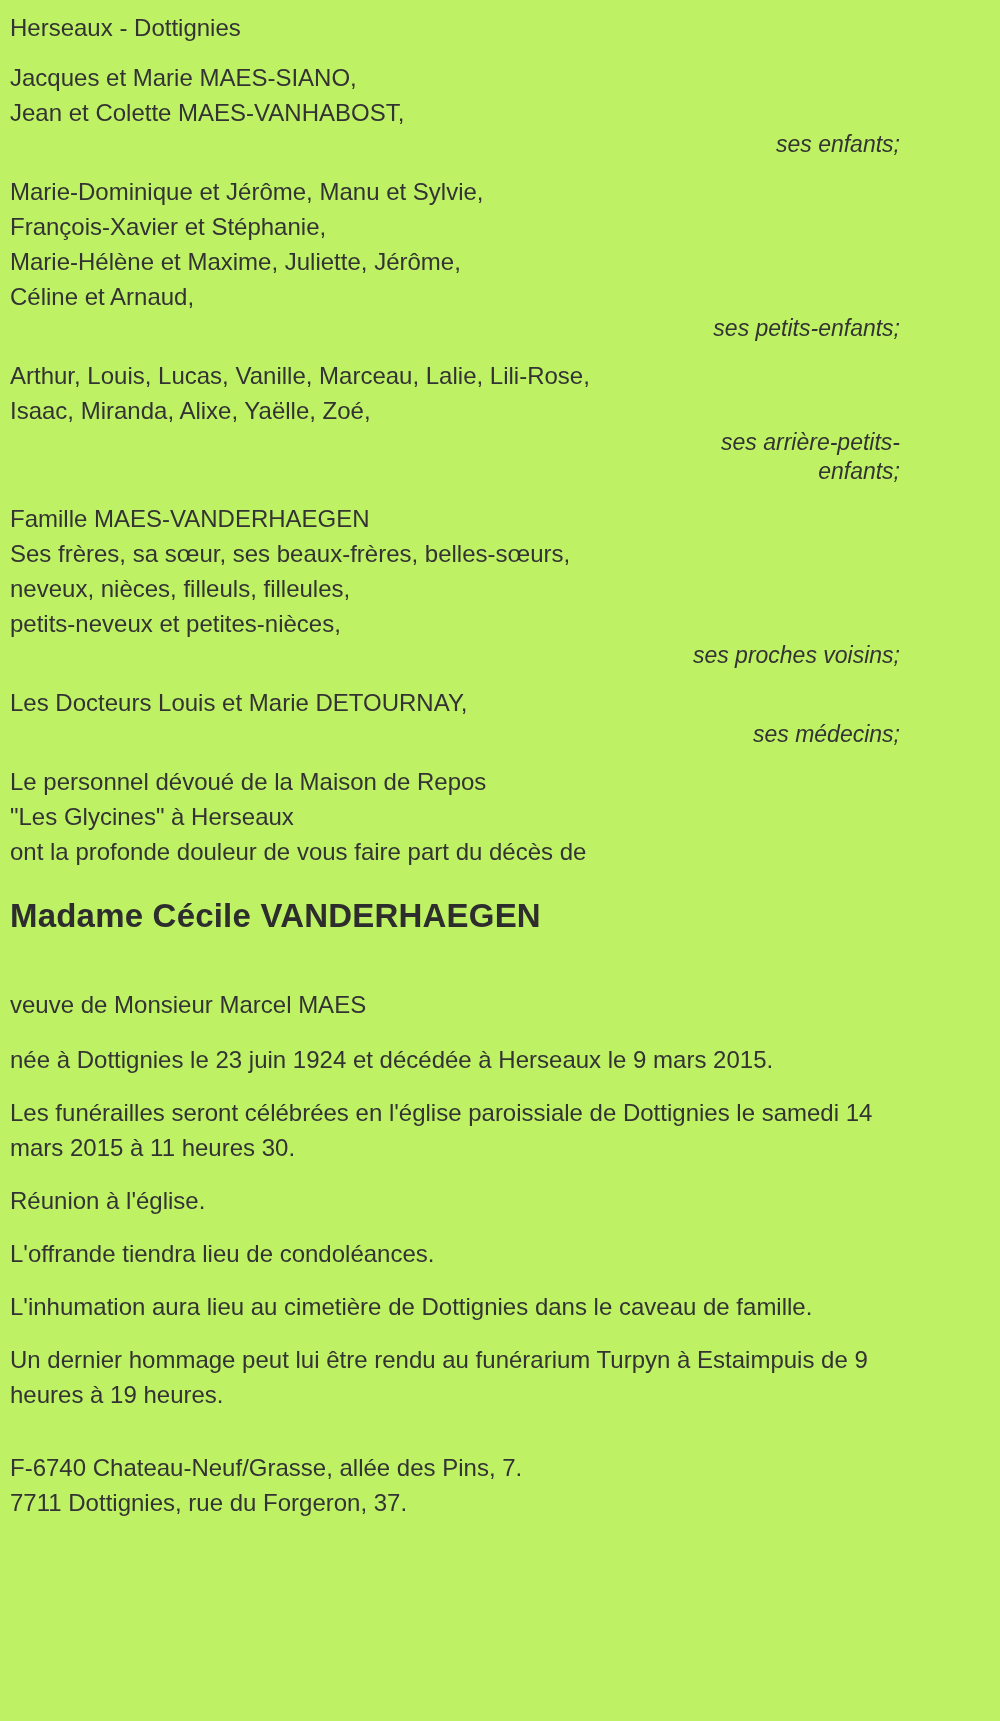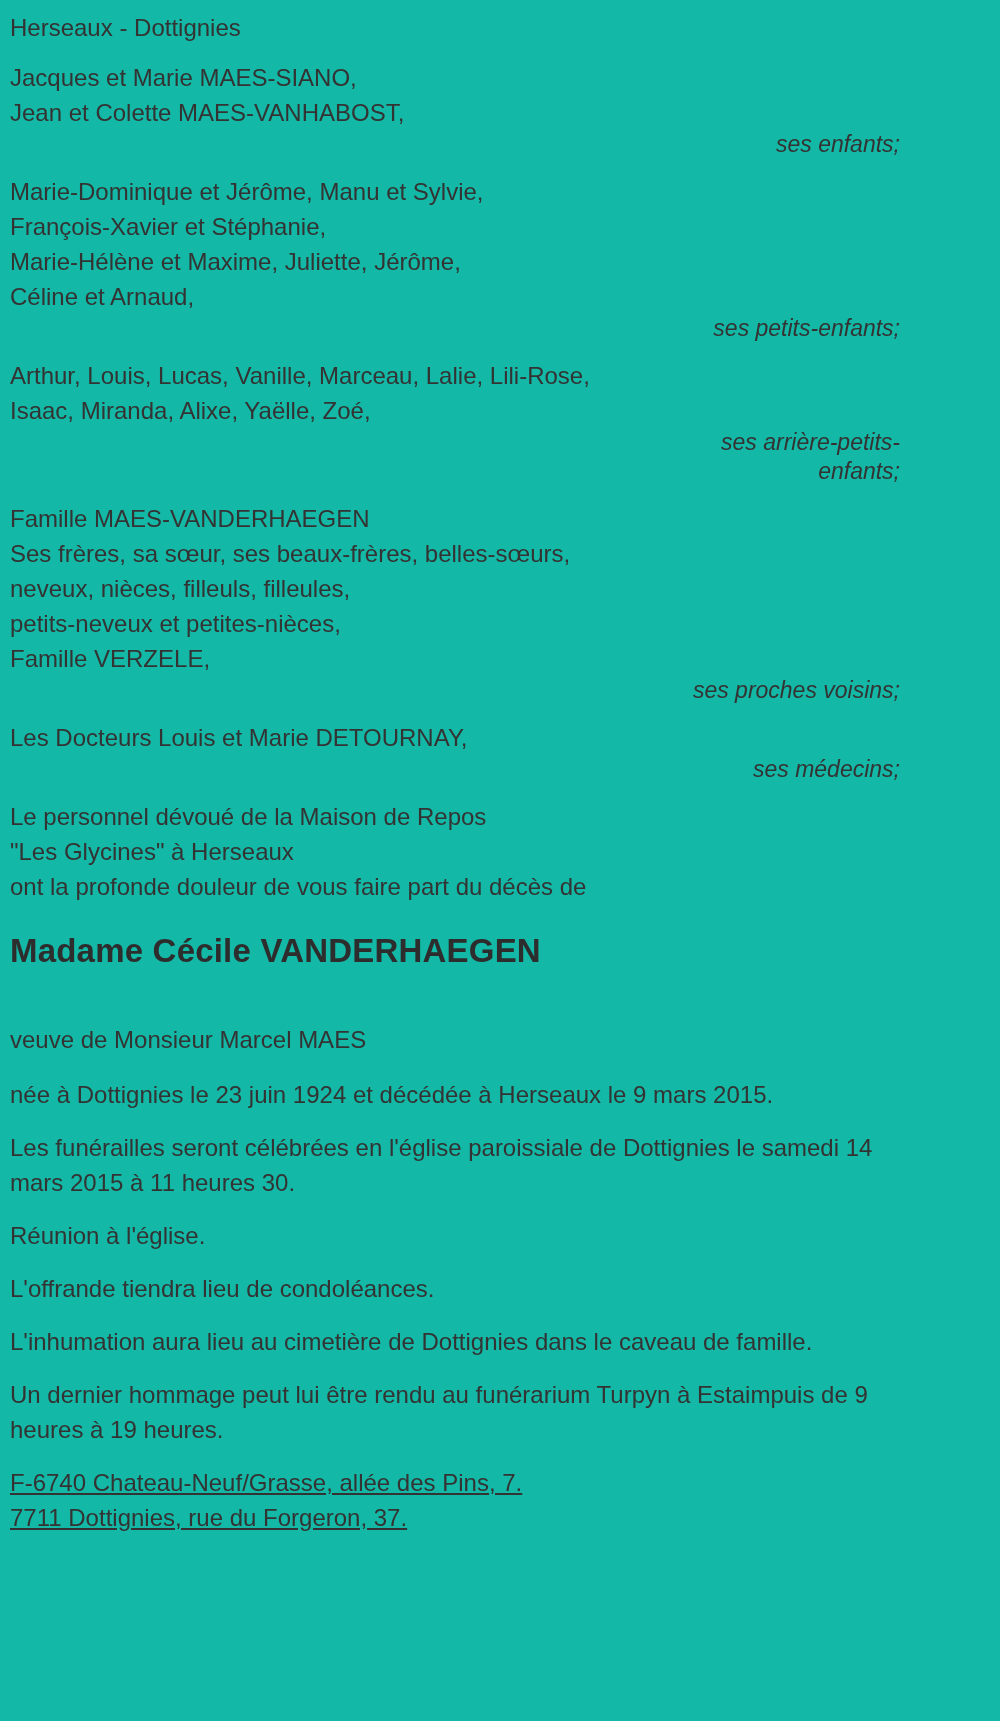--- a/index.html
+++ b/index.html
@@ -7,21 +7,21 @@
   .page {
     position: relative;
     width: 1000px;
     height: 1721px;
     padding: 10px 100px 40px 10px;
     font-family: "Liberation Sans", "DejaVu Sans", sans-serif;
     font-size: 24px;
     line-height: 35px;
     color: #333333;
     overflow: hidden;
-    background: #14b8a6;
+    background: #bef264;
   }
   .line { min-height: 35px; }
   .relation {
     text-align: right;
     font-style: italic;
     font-size: 23px;
     line-height: 29px;
     color: #333333;
   }
   .group { margin-top: 15px; }
@@ -30,21 +30,21 @@
     margin-top: 24px;
     font-size: 33px;
     font-weight: 700;
     line-height: 46px;
     color: #2d2d2d;
     letter-spacing: 0.2px;
   }
   .widow { margin-top: 48px; }
   .details { margin-top: 20px; }
   .details .para { margin-top: 18px; }
-  .addresses { margin-top: 18px; text-decoration: underline; }
+  .addresses { margin-top: 38px; }
 </style>
 </head>
 <body>
 
 <div class="page">
 
   <div class="line">Herseaux - Dottignies</div>
 
   <section class="group">
     <div class="line">Jacques et Marie MAES-SIANO,</div>
@@ -65,21 +65,20 @@
     <div class="line">Isaac, Miranda, Alixe, Yaëlle, Zoé,</div>
     <div class="relation">ses arrière-petits-</div>
     <div class="relation">enfants;</div>
   </section>
 
   <section class="group">
     <div class="line">Famille MAES-VANDERHAEGEN</div>
     <div class="line">Ses frères, sa sœur, ses beaux-frères, belles-sœurs,</div>
     <div class="line">neveux, nièces, filleuls, filleules,</div>
     <div class="line">petits-neveux et petites-nièces,</div>
-    <div class="line">Famille VERZELE,</div>
     <div class="relation">ses proches voisins;</div>
   </section>
 
   <section class="group">
     <div class="line">Les Docteurs Louis et Marie DETOURNAY,</div>
     <div class="relation">ses médecins;</div>
   </section>
 
   <section class="group">
     <div class="line">Le personnel dévoué de la Maison de Repos</div>

